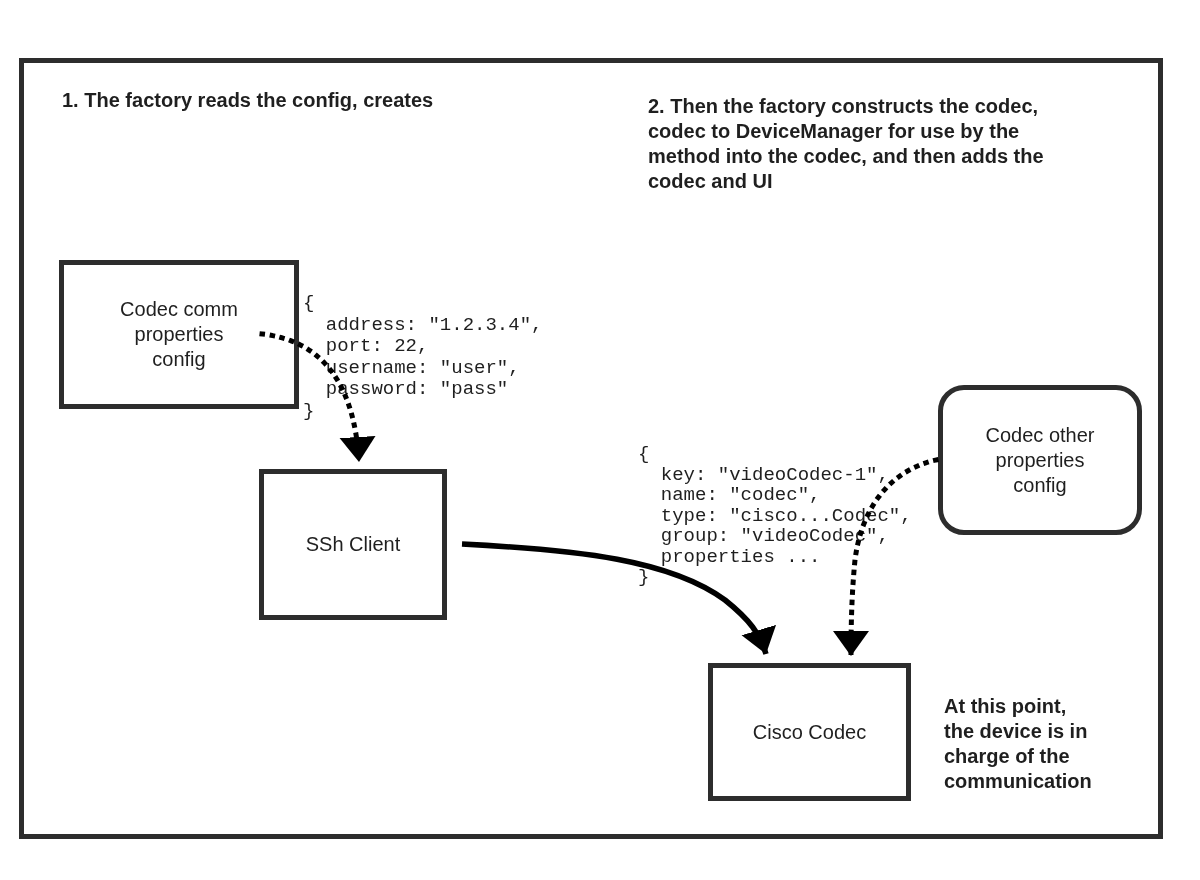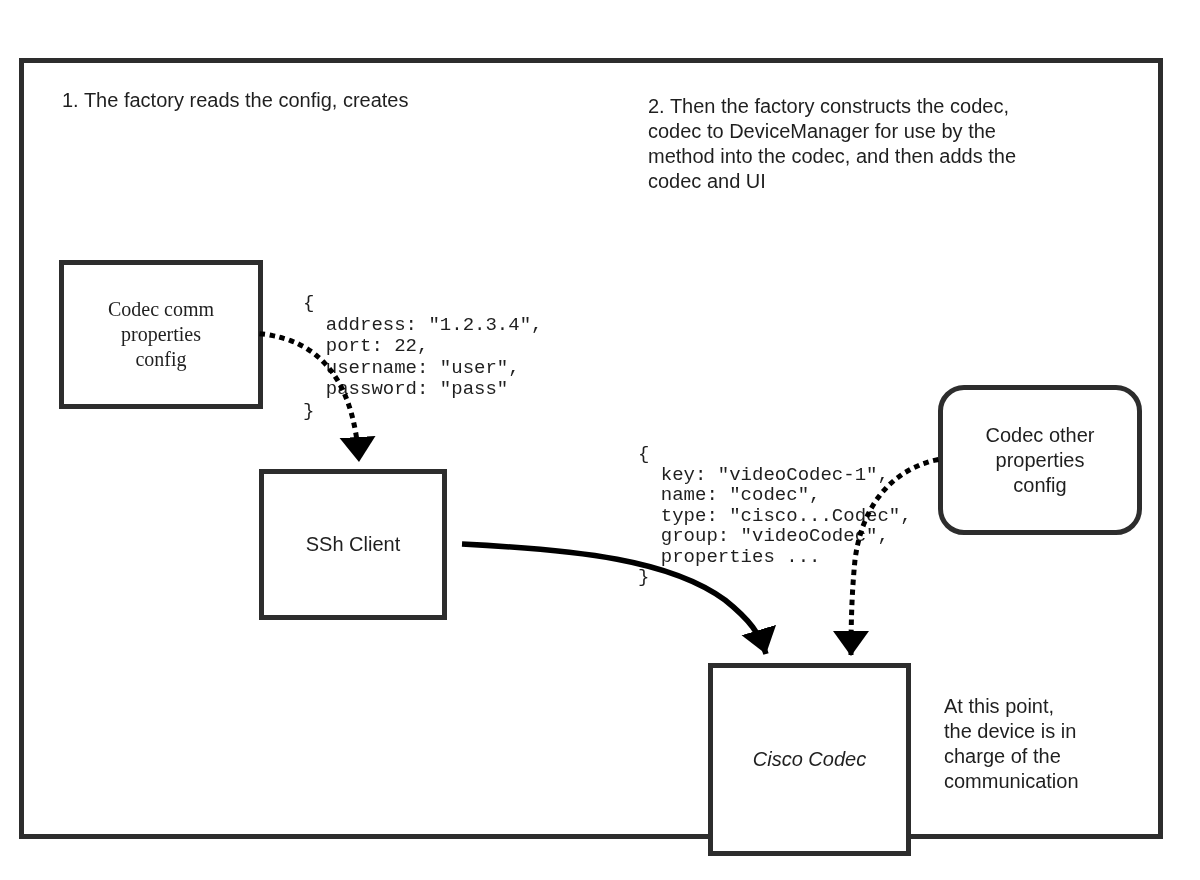--- a/index.html
+++ b/index.html
@@ -10,21 +10,21 @@
     color: #1f1f1f;
     position: relative;
     overflow: hidden;
   }
   .abs { position: absolute; }
   .frame {
     border: 5px solid #2d2d2d;
     box-sizing: border-box;
     background: transparent;
   }
-  .note { font-size: 20px; line-height: 25px; white-space: nowrap; }
+  .note { font-size: 20px; line-height: 25px; white-space: nowrap; font-weight: bold; }
   .node {
     border: 5px solid #2d2d2d;
     box-sizing: border-box;
     background: #ffffff;
     display: flex; flex-direction: column;
     align-items: center; justify-content: center;
     text-align: center;
     font-size: 20px; line-height: 25px;
   }
   pre.code {
@@ -47,21 +47,21 @@
   <div>1. The factory reads the config, creates</div>
 </div>
 
 <div class="abs note" style="left:648px; top:94px;">
   <div>2. Then the factory constructs the codec,</div>
   <div>codec to DeviceManager for use by the</div>
   <div>method into the codec, and then adds the</div>
   <div>codec and UI</div>
 </div>
 
-<div class="abs node" style="left:59px; top:260px; width:204px; height:149px;font-family:Liberation Serif, serif;">
+<div class="abs node" style="left:59px; top:260px; width:240px; height:149px;">
   <div>Codec comm</div>
   <div>properties</div>
   <div>config</div>
 </div>
 
 <pre class="abs code code-1" style="left:303px; top:293px;">{
   address: "1.2.3.4",
   port: 22,
   username: "user",
   password: "pass"
@@ -78,21 +78,21 @@
   group: "videoCodec",
   properties ...
 }</pre>
 
 <div class="abs node" style="left:938px; top:385px; width:204px; height:150px;border-radius:26px;">
   <div>Codec other</div>
   <div>properties</div>
   <div>config</div>
 </div>
 
-<div class="abs node" style="left:708px; top:663px; width:203px; height:193px;font-style:italic;">
+<div class="abs node" style="left:708px; top:663px; width:203px; height:138px;">
   <div>Cisco Codec</div>
 </div>
 
 <div class="abs note" style="left:944px; top:694px;">
   <div>At this point,</div>
   <div>the device is in</div>
   <div>charge of the</div>
   <div>communication</div>
 </div>
 

